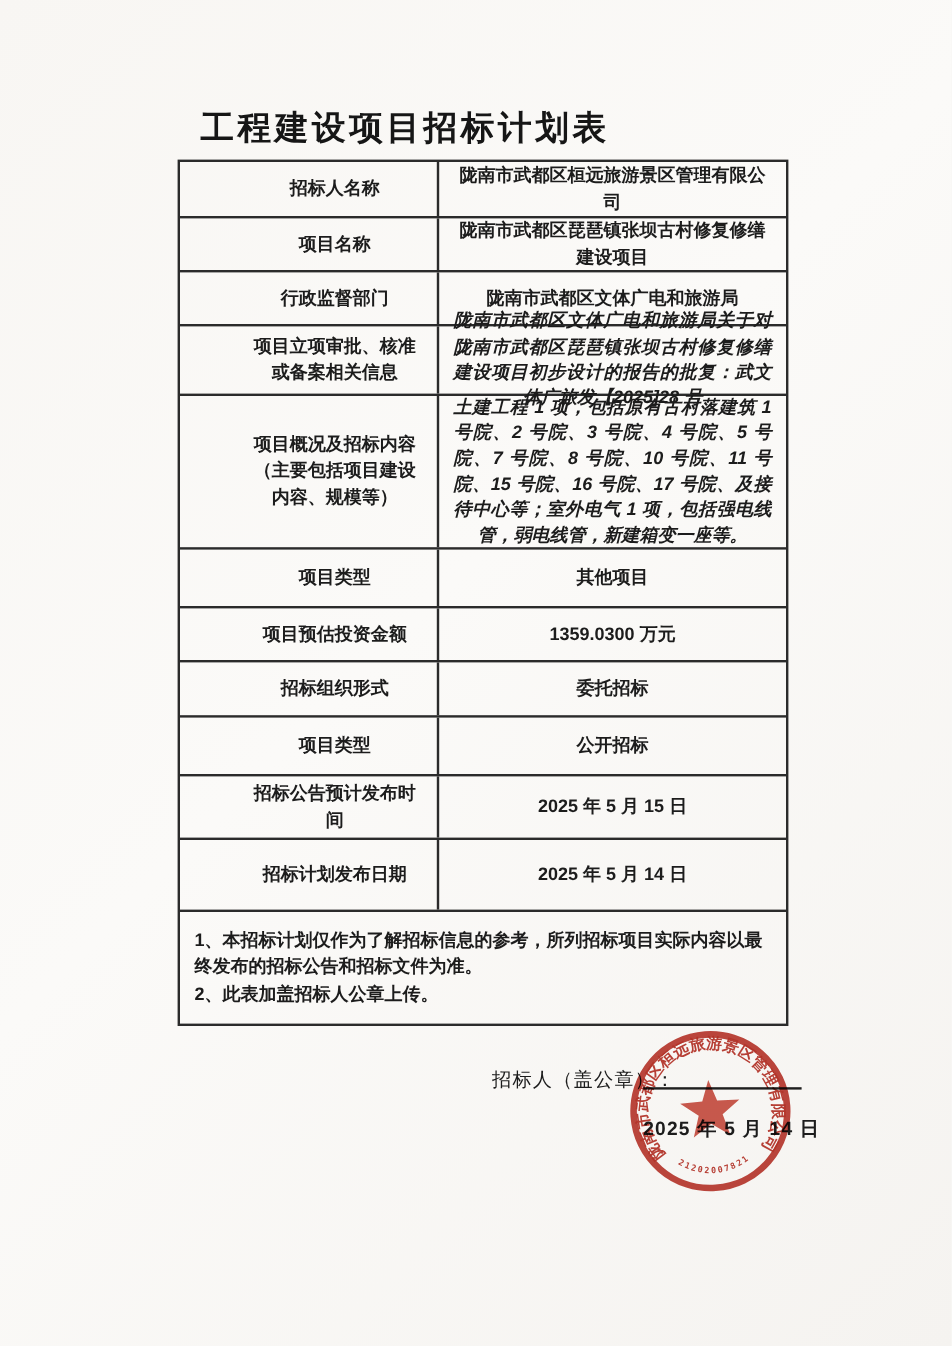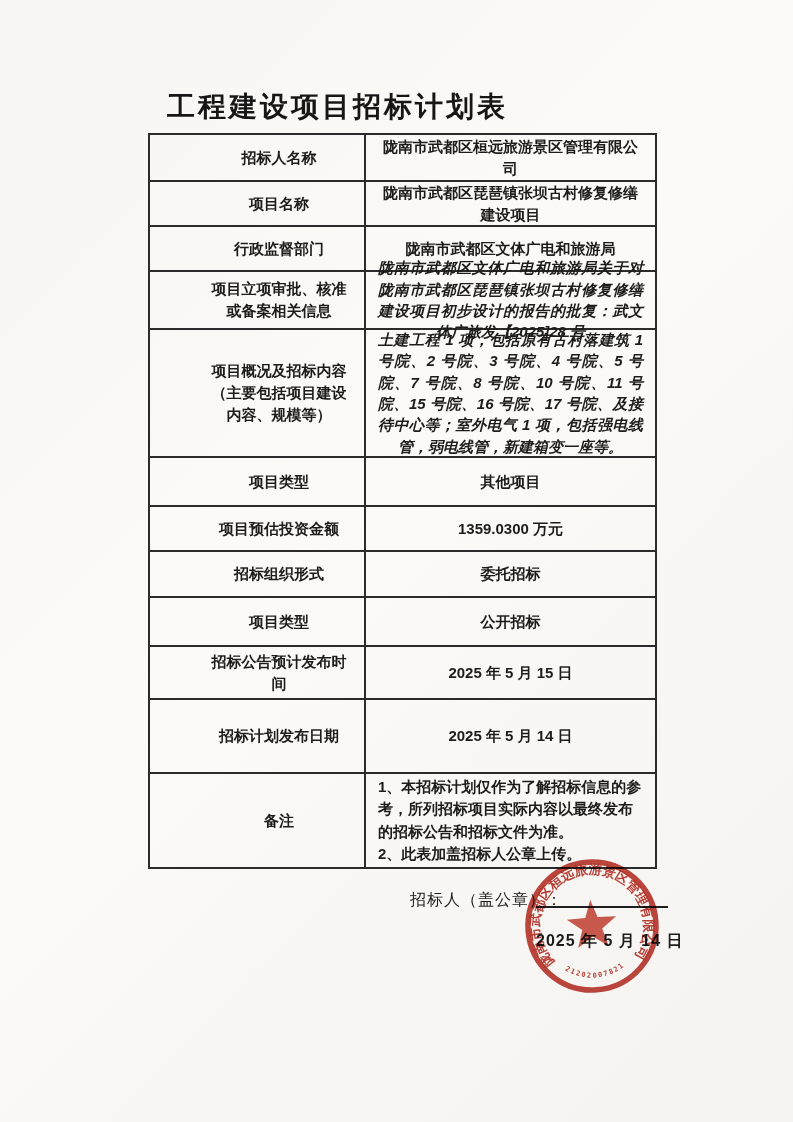--- a/index.html
+++ b/index.html
@@ -46,21 +46,21 @@
     line-height: 1.45;
     text-align: center;
   }
   .cell-value .inner { display: block; width: 100%; }
   .val-justify .inner { text-align: justify; text-align-last: center; line-height: 1.42; font-style: italic; }
   .val-left .inner { text-align: left; text-align-last: left; white-space: pre-line; line-height: 1.5; }
   
   .r0 { height: 45px; } .r1 { height: 45px; } .r2 { height: 45px; }
   .r3 { height: 58px; } .r4 { height: 128px; } .r5 { height: 49px; }
   .r6 { height: 45px; } .r7 { height: 46px; } .r8 { height: 49px; }
-  .r9 { height: 53px; } .r10 { height: 74px; } .r11 { height: 95px; }
+  .r9 { height: 53px; } .r10 { height: 60px; } .r11 { height: 95px; }
 
   .signer-line {
     position: absolute; left: 410px; top: 890px;
     font-size: 16px; font-weight: normal; letter-spacing: 1px;
   }
   .signature-rule {
     position: absolute; left: 536px; top: 906px;
     width: 132px; height: 2px; background: #1f1f1f;
   }
   .sign-date {
@@ -143,21 +143,20 @@
           <span class="inner">2025 年 5 月 15 日</span>
         </div>
     </div>
     <div class="row r10">
       <div class="cell-label">招标计划发布日期</div>
       <div class="cell-value">
           <span class="inner">2025 年 5 月 14 日</span>
         </div>
     </div>
     <div class="row r11">
-      <div class="cell-label">备注</div>
       <div class="cell-value val-left">
           <span class="inner">1、本招标计划仅作为了解招标信息的参考，所列招标项目实际内容以最终发布的招标公告和招标文件为准。
 2、此表加盖招标人公章上传。</span>
         </div>
     </div>
   </div>
 
   <div class="signer-line">招标人（盖公章）：</div>
   <div class="signature-rule"></div>
   <div class="sign-date">2025 年 5 月 14 日</div>

